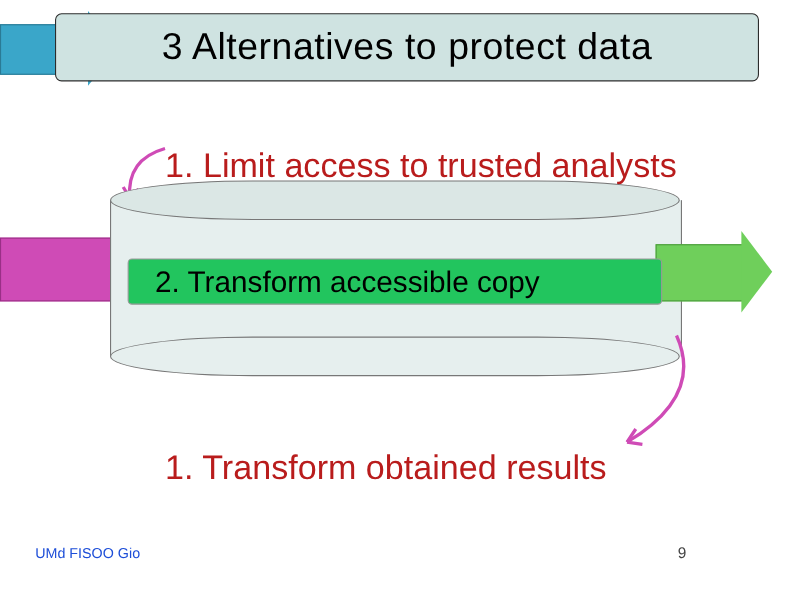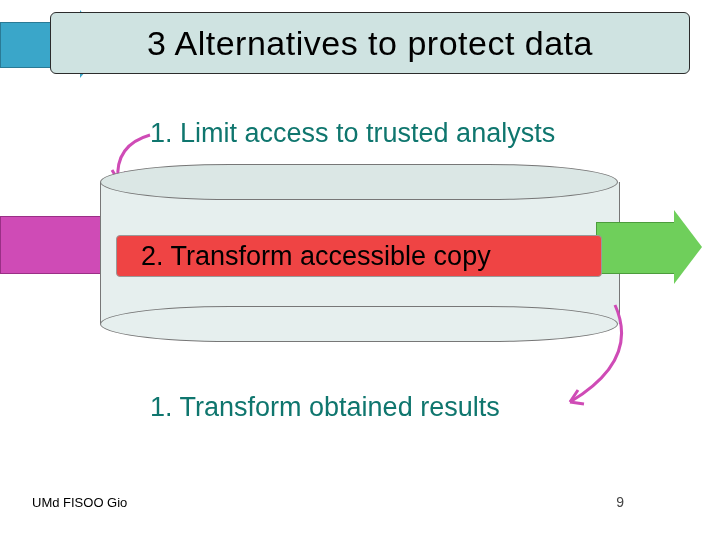--- a/index.html
+++ b/index.html
@@ -160,49 +160,50 @@
     width: 0;
     height: 0;
     border-top: 37px solid transparent;
     border-bottom: 37px solid transparent;
     border-left: 28px solid #6fcf5b;
   }
 
   
   .item {
     position: absolute;
-    font-size: 27px;
-    color: #0f766e;
+    font-size: 31px;
+    color: #b91c1c;
     white-space: nowrap;
+    margin-top: 15px;
   }
   .item1 { left: 150px; top: 118px; }
   .item2-box {
     position: absolute;
     left: 116px;
     top: 235px;
     width: 486px;
     height: 42px;
-    background: #ef4444;
+    background: #22c55e;
     border: 1px solid #999;
     border-radius: 4px;
     box-sizing: border-box;
     display: flex;
     align-items: center;
     padding-left: 24px;
   }
   .item2-text { font-size: 27px; color:#000; }
   .item3 { left: 150px; top: 392px; }
 
   
   .footer-left {
     position: absolute;
     left: 32px;
     bottom: 30px;
     font-size: 13px;
-    color: #000000;
+    color: #1d4ed8;
   }
   .footer-right {
     position: absolute;
     right: 40px;
     bottom: 30px;
     font-size: 14px;
     color: #444;
   }
 
   

